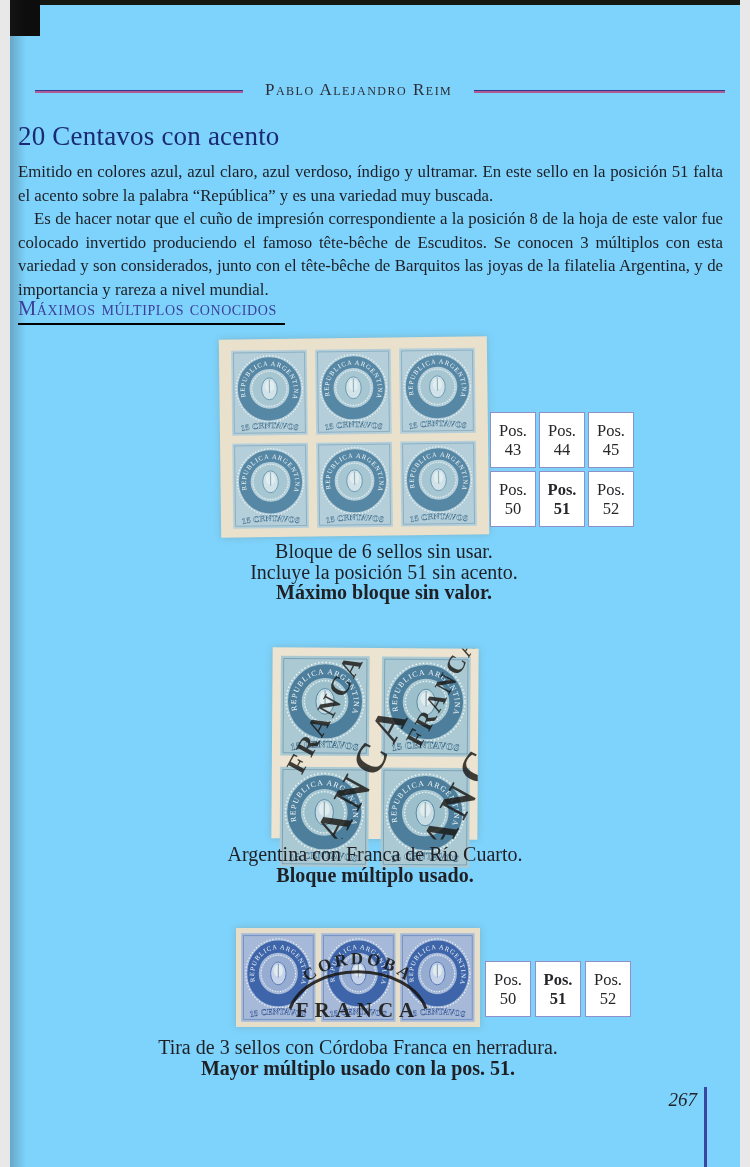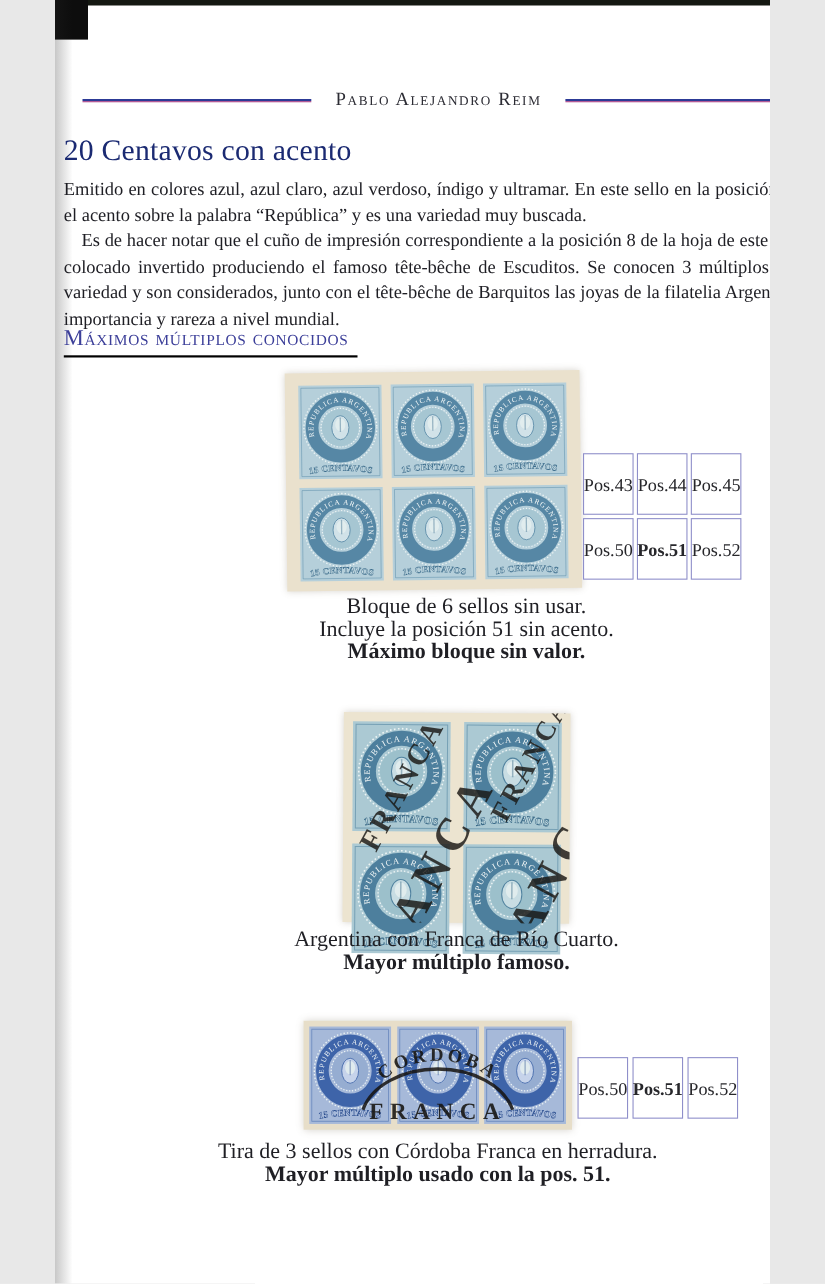--- a/index.html
+++ b/index.html
@@ -1,18 +1,18 @@
 <!DOCTYPE html>
 <html><head>
 <meta charset="utf-8">
 <style>
   html,body{margin:0;padding:0;background:#e8e8e8;}
   .page{
-    position:relative;width:650px;height:1167px;margin:0 auto;
-    background:#ffffff;overflow:hidden;
+    position:relative;width:730px;height:1167px;margin:0 auto;
+    background:#7dd3fc;overflow:hidden;
     font-family:"Liberation Serif","DejaVu Serif",serif;color:#1e1e24;
   }
   
   .scan-top{position:absolute;left:0;top:0;width:750px;height:5px;background:#141811;}
   .scan-corner{position:absolute;left:0;top:0;width:30px;height:36px;background:#0d0d0d;}
   .scan-left{position:absolute;left:0;top:0;width:16px;height:1167px;
     background:linear-gradient(to right,rgba(40,40,40,.26),rgba(40,40,40,0));}
   
   .header{position:absolute;left:25px;top:81px;width:690px;display:flex;align-items:center;}
   .hline{height:3px;background:linear-gradient(to bottom,#2c3a96 0 50%,#b25a96 50% 100%);}
@@ -46,21 +46,21 @@
   .caption{position:absolute;text-align:center;font-size:20px;line-height:20.5px;color:#1f1f24;}
   .cap1{left:154px;top:541px;width:440px;}
   .cap2{left:150px;top:844px;width:430px;}
   .cap3{left:128px;top:1037px;width:440px;}
   .caption .b{font-weight:bold;}
   
   .postable{position:absolute;display:grid;}
   .pt1{left:480px;top:412px;grid-template-columns:repeat(3,46px);gap:3px;}
   .pt2{left:475px;top:961px;grid-template-columns:repeat(3,46px);gap:4px;}
   .pcell{height:56px;background:#fff;border:1.5px solid #8f8fca;box-sizing:border-box;
-    display:flex;flex-direction:row;align-items:center;justify-content:center;
+    display:flex;flex-direction:column;align-items:center;justify-content:center;
     font-size:16.5px;line-height:19px;color:#27272b;}
   .pcell.bold{font-weight:bold;}
   
   .pagenum{position:absolute;left:645px;top:1089px;width:42px;text-align:right;
     font-style:italic;font-size:19px;color:#23232a;}
   .vline{position:absolute;left:694px;top:1087px;width:3px;height:80px;background:#3a47a0;}
 </style>
 </head>
 <body>
 
@@ -317,21 +317,21 @@
         <text transform="translate(30,128) rotate(-62)" font-size="27" letter-spacing="3">FRANCA</text>
         <text transform="translate(148,100) rotate(-62)" font-size="25" letter-spacing="3">FRANCA</text>
         <text transform="translate(34,262) rotate(-62)" font-size="42" letter-spacing="8">FRANCA</text>
         <text transform="translate(140,270) rotate(-62)" font-size="42" letter-spacing="8">FRANCA</text>
       </g>
     </svg>
   </div>
 
   <div class="caption cap2">
       <div class="">Argentina con Franca de Río Cuarto.</div>
-      <div class="b">Mayor múltiplo famoso.</div>
+      <div class="b">Bloque múltiplo usado.</div>
     </div>
 
   <div class="figure fig3" style="grid-template-columns: repeat(3, 1fr);">
     <div class="stamp">
         <svg viewBox="0 0 100 112" preserveAspectRatio="none" xmlns="http://www.w3.org/2000/svg">
   <rect x="1.5" y="1.5" width="97" height="109" fill="#a6b9d9"></rect>
   <rect x="4.5" y="4.5" width="91" height="103" fill="none" stroke="#3e64a9" stroke-width="1" opacity="0.55"></rect>
   <circle cx="50" cy="51" r="42.5" fill="none" stroke="#edf4f4" stroke-width="1.6" stroke-dasharray="1.6 2.4"></circle>
   <circle cx="50" cy="51" r="33" fill="none" stroke="#3e64a9" stroke-width="15"></circle>
   <path id="ct2-0" d="M 21,65 A 31.5,31.5 0 1 1 79,65" fill="none"></path>

